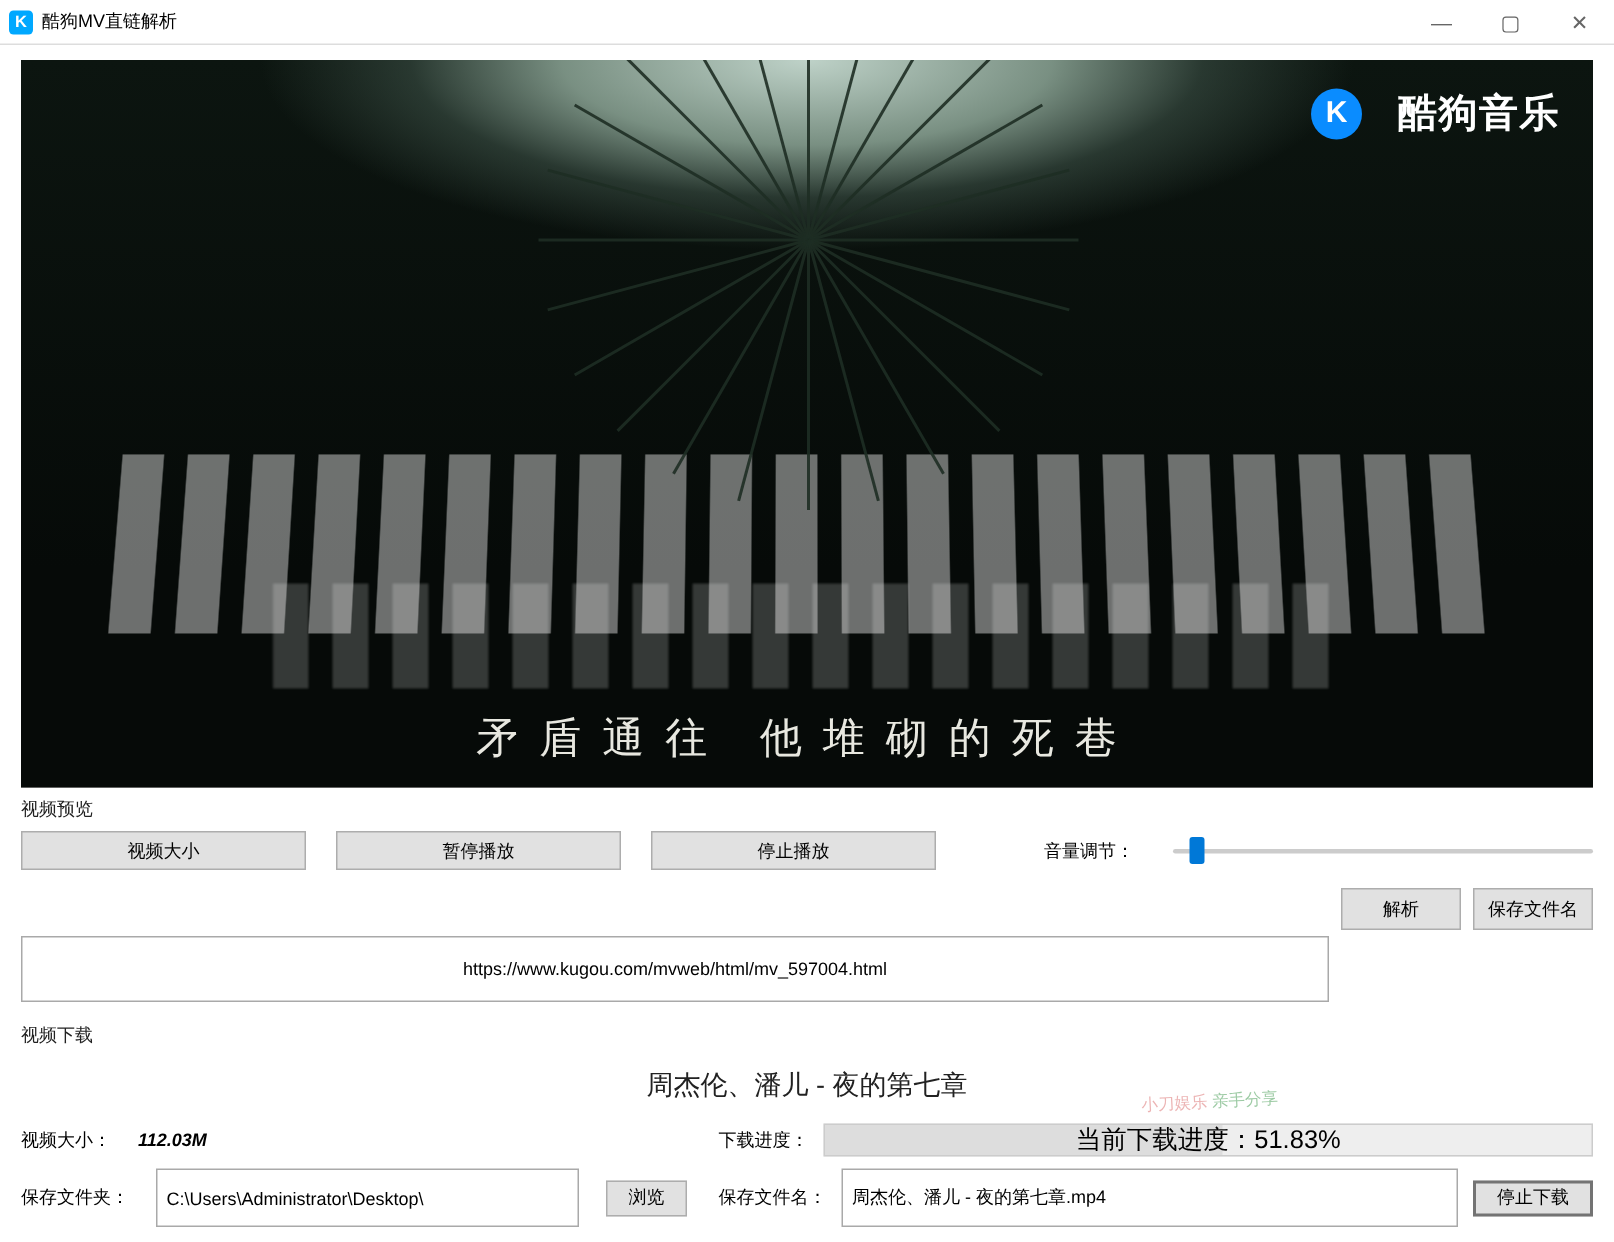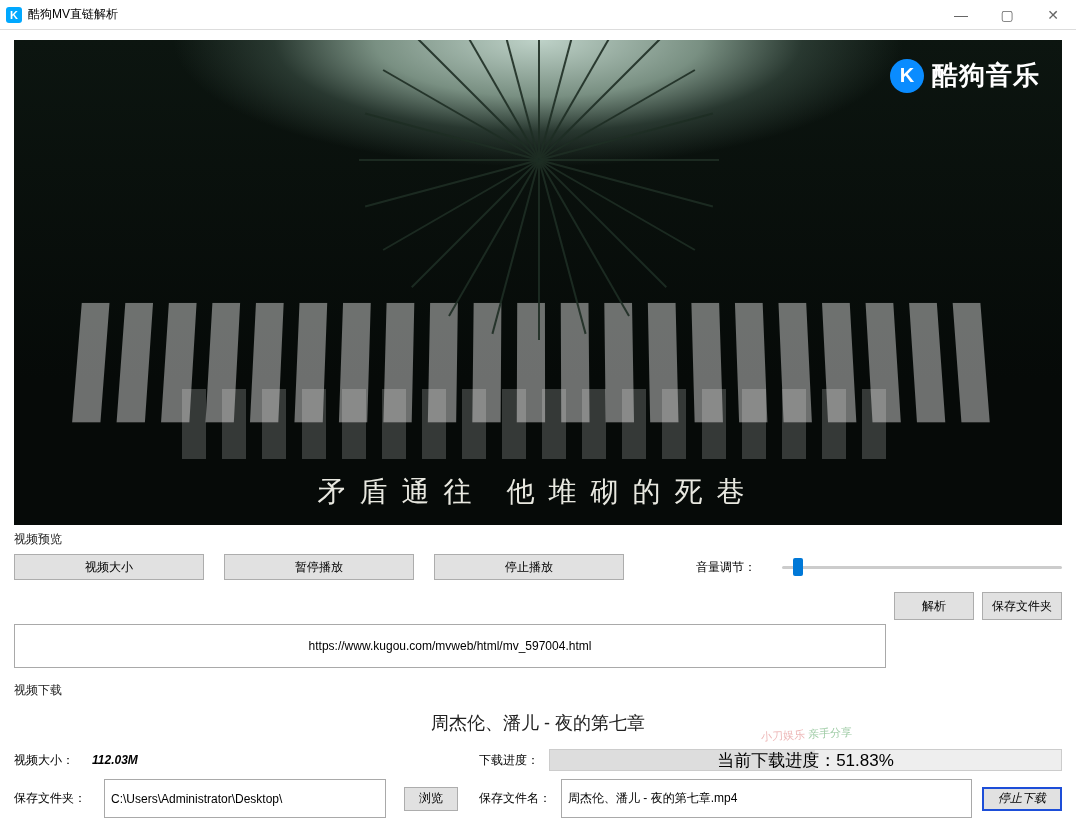--- a/index.html
+++ b/index.html
@@ -20,21 +20,21 @@
 .video-scene::before { content:""; position:absolute; left:6%; right:6%; top:54%; height:120px;
   background: repeating-linear-gradient(90deg, rgba(255,255,255,0.55) 0 28px, rgba(255,255,255,0) 28px 44px);
   filter: blur(0.5px); transform: perspective(600px) rotateX(6deg); opacity:0.75; }
 .video-scene::after { content:""; position:absolute; left:16%; right:16%; top:72%; height:70px;
   background: repeating-linear-gradient(90deg, rgba(255,255,255,0.35) 0 24px, rgba(255,255,255,0) 24px 40px);
   filter: blur(0.6px); opacity:0.55; }
 .dome-spokes { position:absolute; top:-40px; left:50%; transform:translateX(-50%); width:760px; height:320px; }
 .dome-spokes span { position:absolute; left:50%; top:50%; width:2px; height:180px; background:rgba(30,45,35,0.9); transform-origin: top center; }
 .brand-overlay { position: absolute; top: 18px; right: 22px; display: flex; align-items: center; gap: 8px; }
 .brand-overlay .logo { width: 34px; height: 34px; border-radius: 50%; background: #0a8cff; display: flex; align-items: center; justify-content: center; color: #fff; font-weight: bold; font-size: 20px; }
-.brand-overlay .brand-text { color: #fff; font-size: 26px; font-weight: bold; letter-spacing: 1px; }
+.brand-overlay .brand-text { color: #fff; font-size: 26px; font-weight: bold; letter-spacing: 1px; margin-left: 16px; }
 .subtitle-overlay { position: absolute; bottom: 14px; left: 0; right: 0; text-align: center; color: #e8e8e0; font-size: 28px; letter-spacing: 14px; font-family: "SimSun", serif; }
 
 .section-label { font-size: 12px; color: #222; margin-top: 6px; margin-bottom: 4px; }
 
 .playback-row { display: flex; align-items: center; gap: 20px; padding: 2px 0 8px; }
 .play-btn { width: 190px; height: 26px; background: #e1e1e1; border: 1px solid #adadad; display:flex; align-items:center; justify-content:center; font-size:12px; cursor:pointer; }
 .volume-label { margin-left: auto; margin-right: 6px; }
 .volume-slider { flex:1; max-width:280px; position:relative; height:22px; display:flex; align-items:center; }
 .volume-track { height:3px; width:100%; background:#ccc; border-radius:2px; }
 .volume-thumb { position:absolute; left:4px; top:50%; transform:translateY(-50%); width:10px; height:18px; background:#0078d7; border-radius:2px; }
@@ -48,21 +48,21 @@
 
 .dl-row { display:flex; align-items:center; gap:10px; margin-top:8px; position:relative; }
 .dl-left { display:flex; align-items:center; gap:18px; width:455px; }
 .dl-right { display:flex; align-items:center; gap:10px; flex:1; }
 .lbl { font-size:12px; white-space:nowrap; }
 .bold { font-weight:bold;font-style:italic; }
 .field { height:39px; border:1px solid #a9a9a9; padding:10px 6px; font-size:12px; background:#fff; }
 .progress-wrap { flex:1; height:22px; background:#eee; border:1px solid #ccc; position:relative; }
 .progress-fill { height:100%; background:#ddd; }
 .progress-text { position:absolute; left:50%; top:50%; transform:translate(-50%,-50%); font-size:17px; white-space:nowrap; }
-.stop-btn { width:80px; height:24px; background:#e1e1e1; border:2px solid #1d4ed8; display:flex; align-items:center; justify-content:center; cursor:pointer; font-size:12px;font-style:italic; }
+.stop-btn { width:80px; height:24px; background:#e1e1e1; border:2px solid #737373; display:flex; align-items:center; justify-content:center; cursor:pointer; font-size:12px; }
 .watermark { position:absolute; right:210px; top:-22px; font-size:11px; color:#4da05a; opacity:0.55; transform:rotate(-3deg); pointer-events:none; }
 .watermark .wm-top { color:#d77; }
 </style>
 </head>
 <body>
 
 <div class="titlebar">
   <div class="app-icon">K</div>
   <div class="title">酷狗MV直链解析</div>
   <div class="win-btn">—</div>
@@ -116,21 +116,21 @@
     <div class="lbl volume-label">音量调节：</div>
     <div class="volume-slider">
       <div class="volume-track"></div>
       <div class="volume-thumb" id="vol-thumb" style="left: 4%;"></div>
     </div>
   </div>
 
   <div class="url-row">
     <input class="url-input" value="https://www.kugou.com/mvweb/html/mv_597004.html" style="">
     <div class="small-btn">解析</div>
-    <div class="small-btn">保存文件夹</div>
+    <div class="small-btn">保存文件名</div>
   </div>
 
   <div class="section-label">视频下载</div>
 
   <div class="download-area">
     <div class="song-title">周杰伦、潘儿 - 夜的第七章</div>
 
     <div class="dl-row">
       <div class="dl-left">
         <span class="lbl">视频大小：</span>

